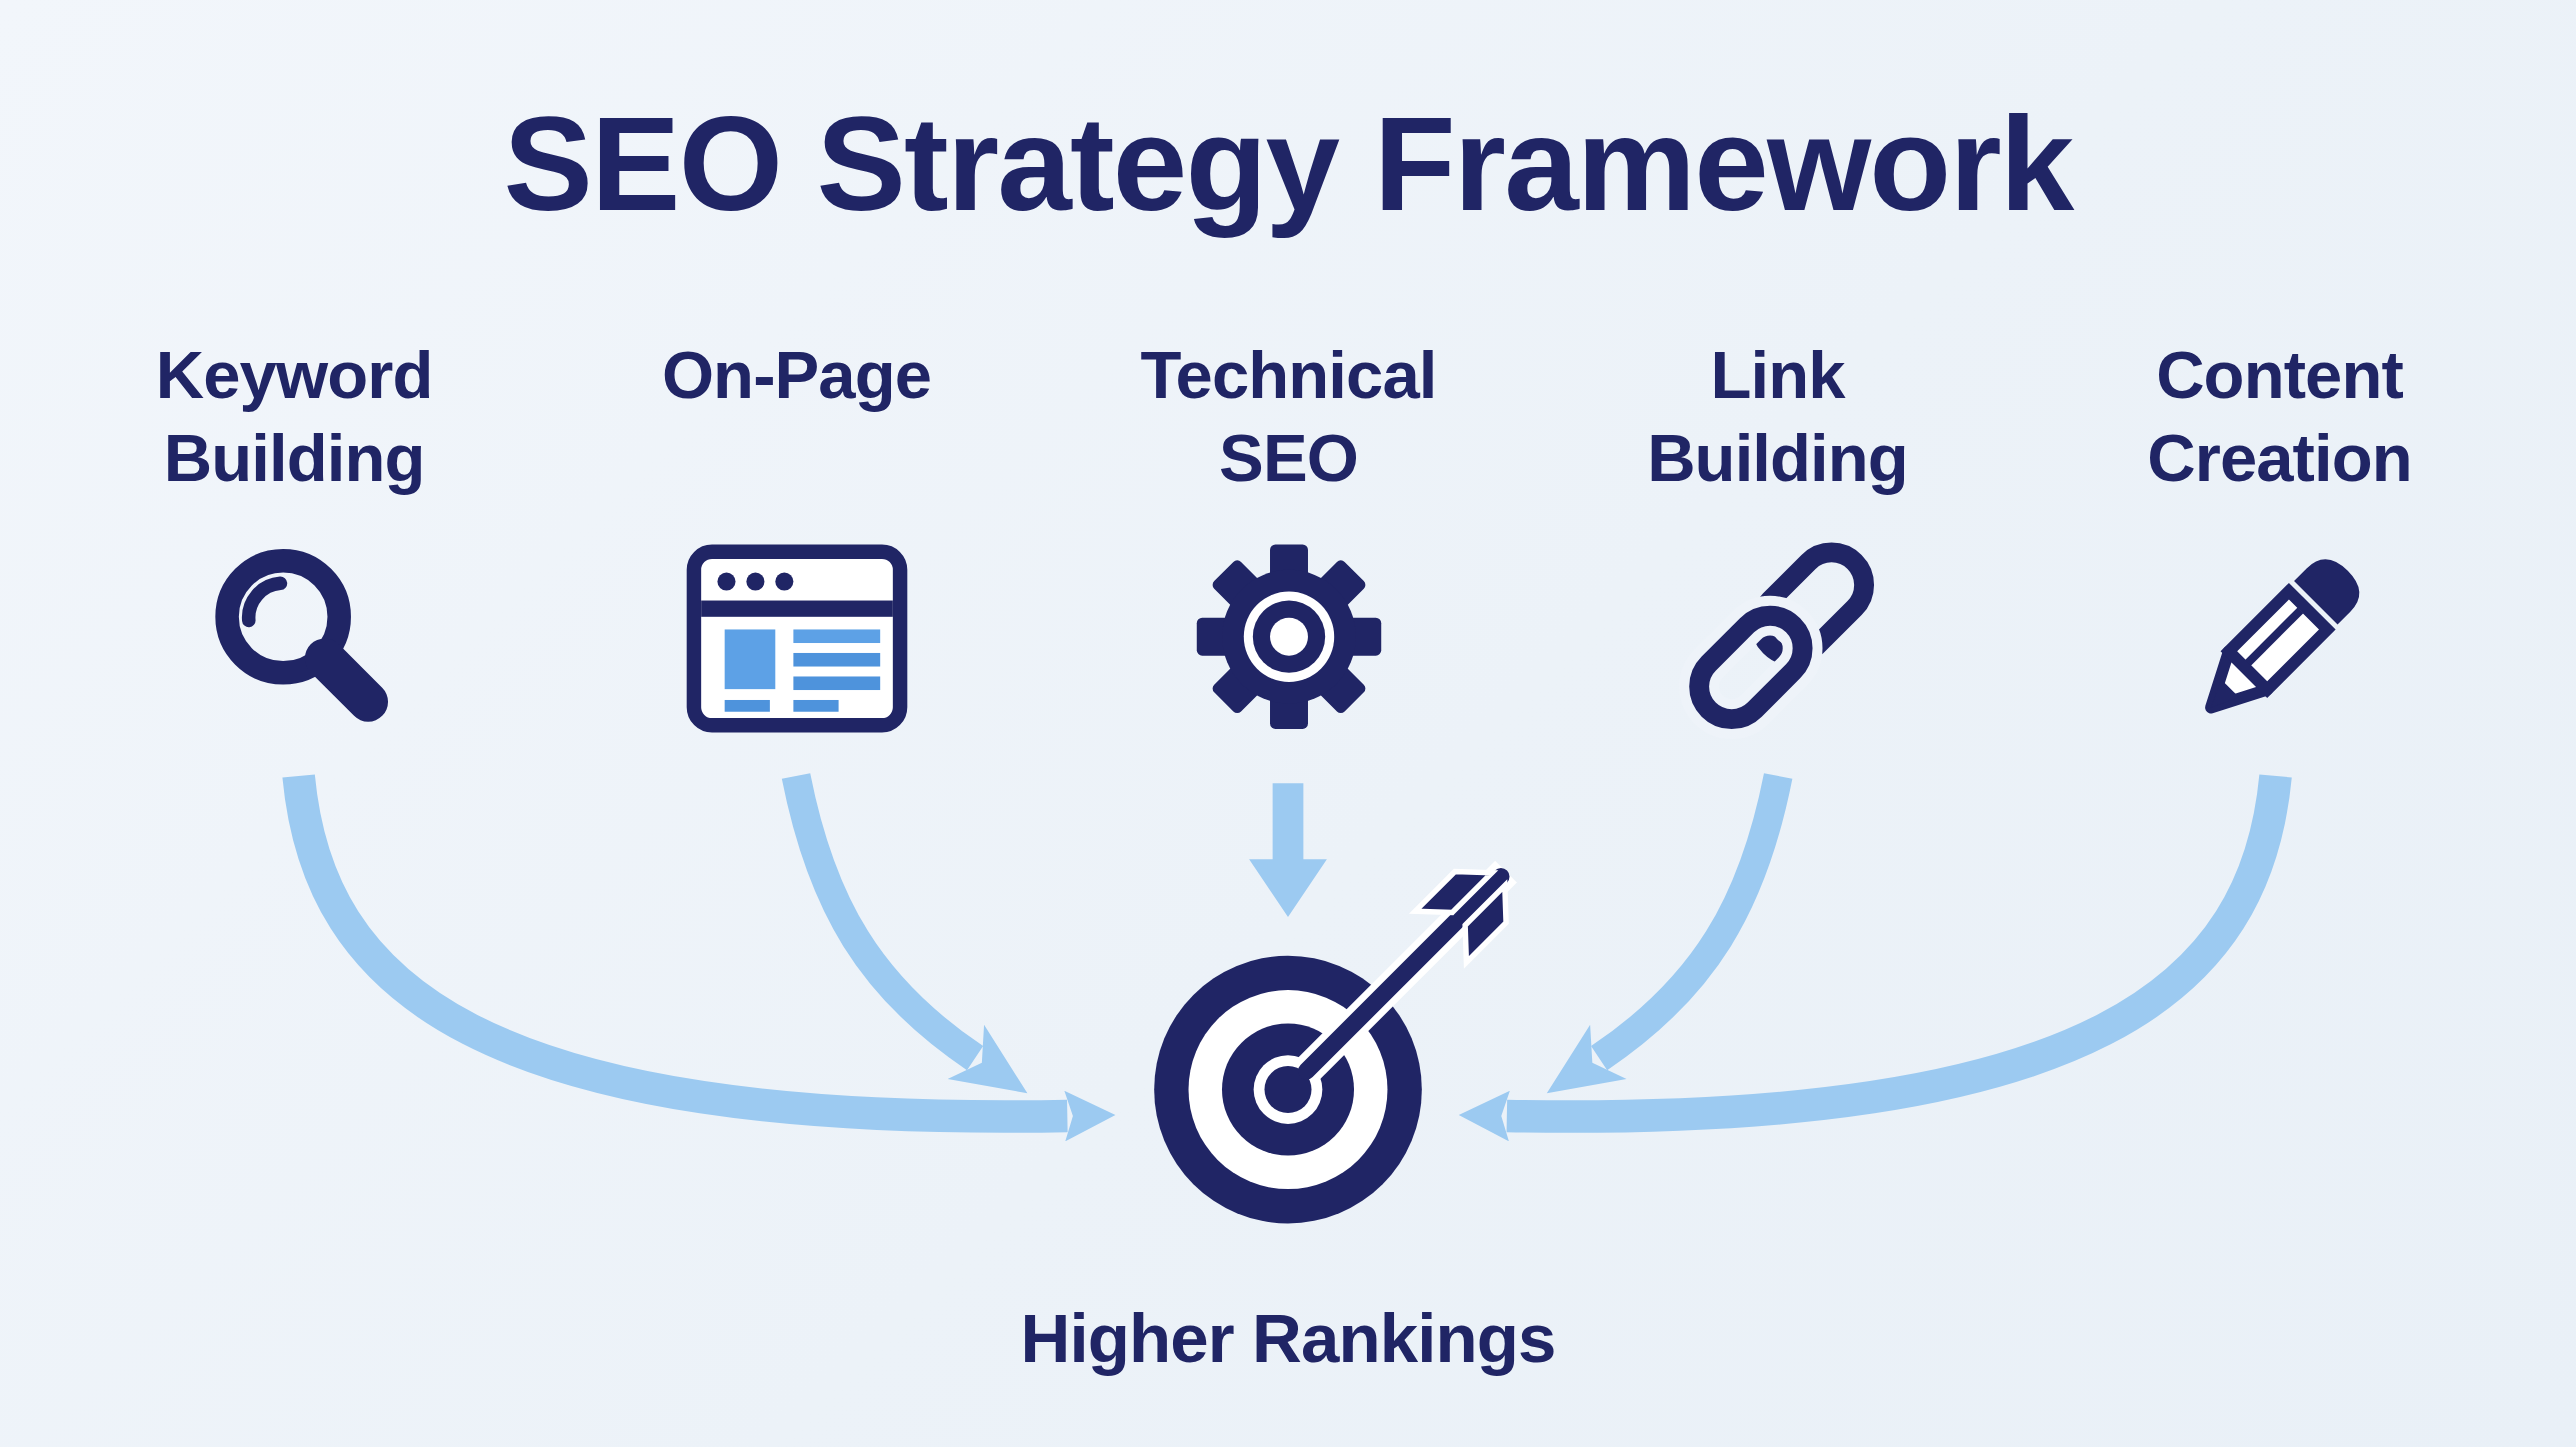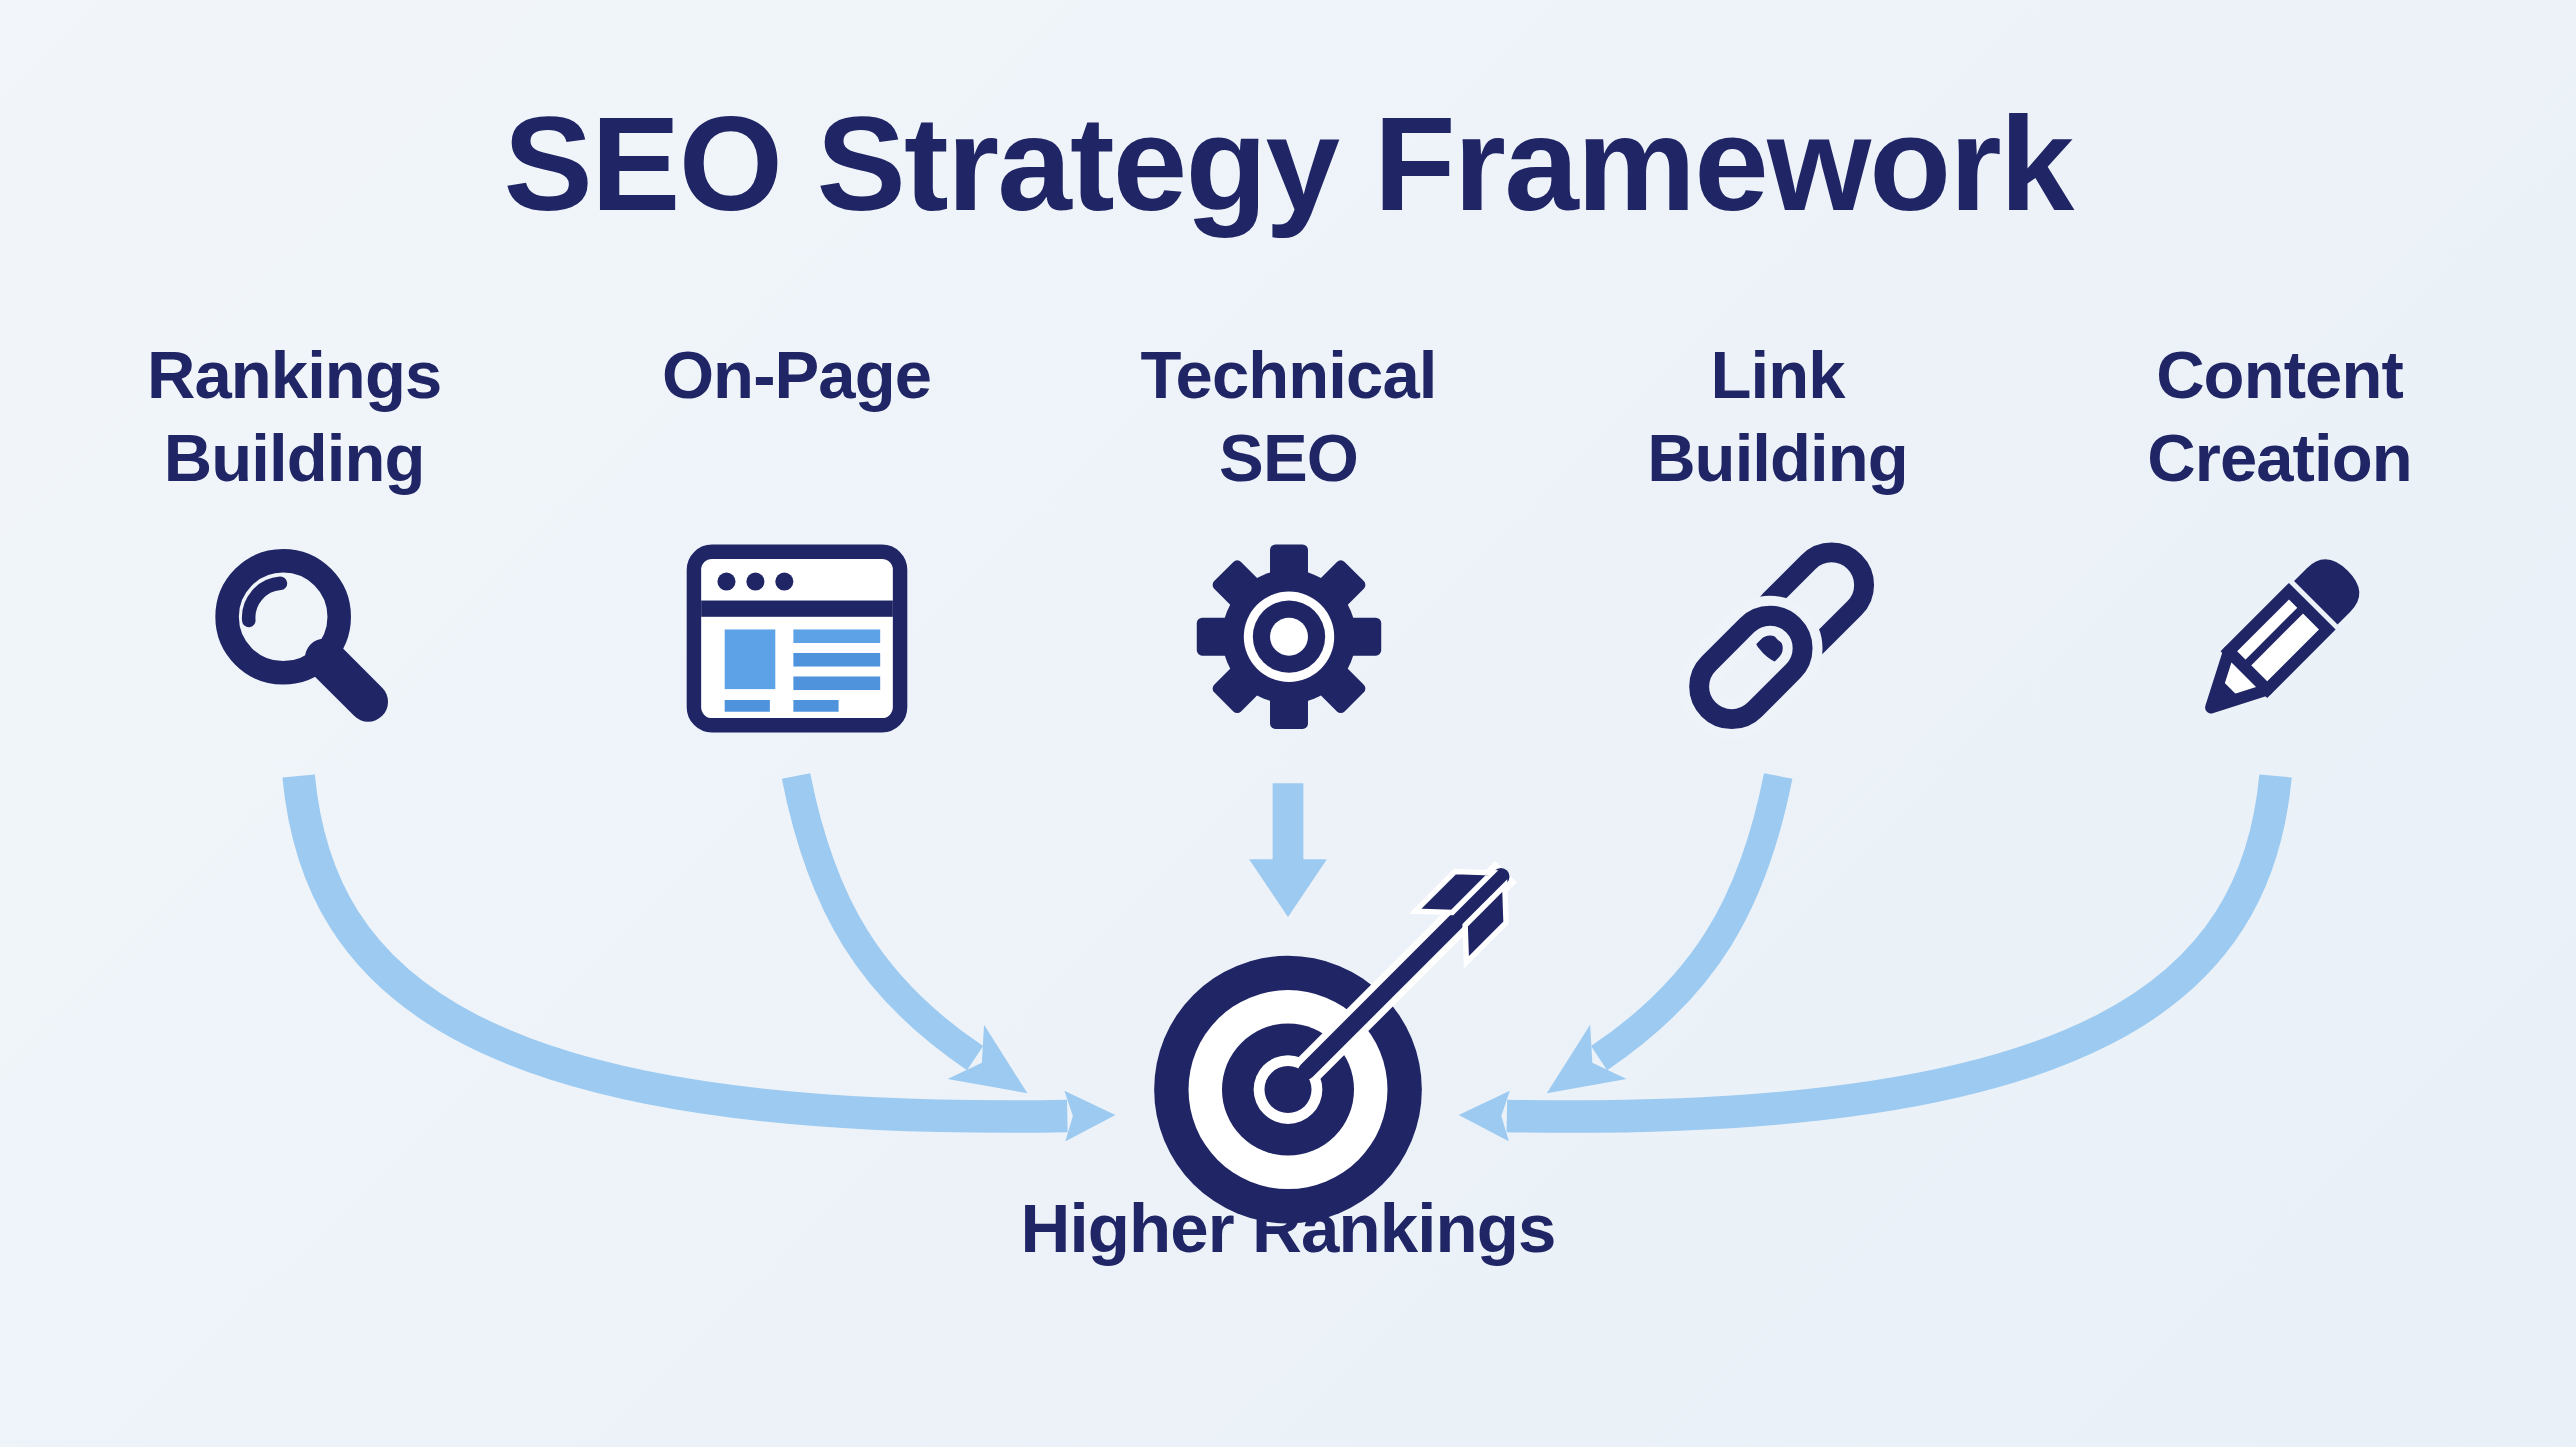--- a/index.html
+++ b/index.html
@@ -33,36 +33,36 @@
     color:var(--navy);letter-spacing:-0.9px;
   }
   .hdr .line{display:block}
   .icon{
     position:absolute;top:204px;left:50%;transform:translateX(-50%);
     width:217px;height:217px;overflow:visible;
   }
   .arrows{position:absolute;left:0;top:0;width:2576px;height:1447px;overflow:visible}
   .target-wrap{position:absolute;left:1080px;top:868px;width:416px;height:416px;overflow:visible}
   .outcome{
-    position:absolute;top:1189px;left:0;width:2576px;
+    position:absolute;top:1299px;left:0;width:2576px;
     text-align:center;
     font-size:69px;font-weight:800;letter-spacing:-0.9px;
     color:var(--navy);
   }
 </style>
 </head>
 <body>
 
 <div class="stage">
 
   <div class="title">SEO Strategy Framework</div>
 
   <div class="col" style="left:13.6px">
     <div class="hdr">
-      <span class="line">Rankings</span>
+      <span class="line">Keyword</span>
       <span class="line">Building</span>
     </div>
     <svg class="icon" viewBox="0 0 240 240">
       <circle cx="108" cy="96" r="62" fill="none" stroke="var(--navy)" stroke-width="26"></circle>
       <path d="M 70 100 A 38 38 0 0 1 105 59" fill="none" stroke="var(--navy)" stroke-width="15" stroke-linecap="round"></path>
       <line x1="154" y1="142" x2="202" y2="190" stroke="var(--navy)" stroke-width="44" stroke-linecap="round"></line>
     </svg>
   </div>
 
   <div class="col" style="left:516px">

